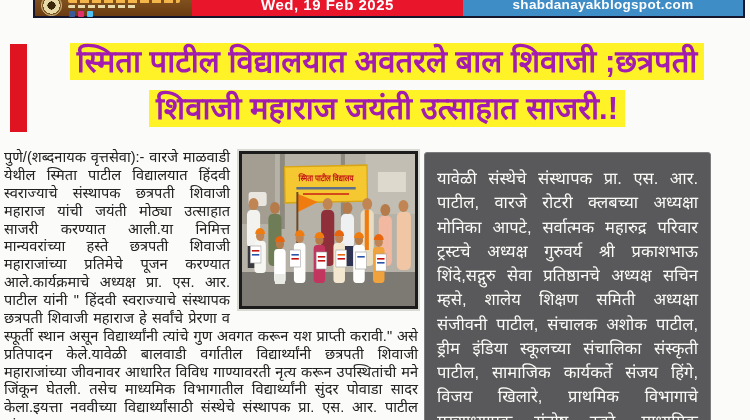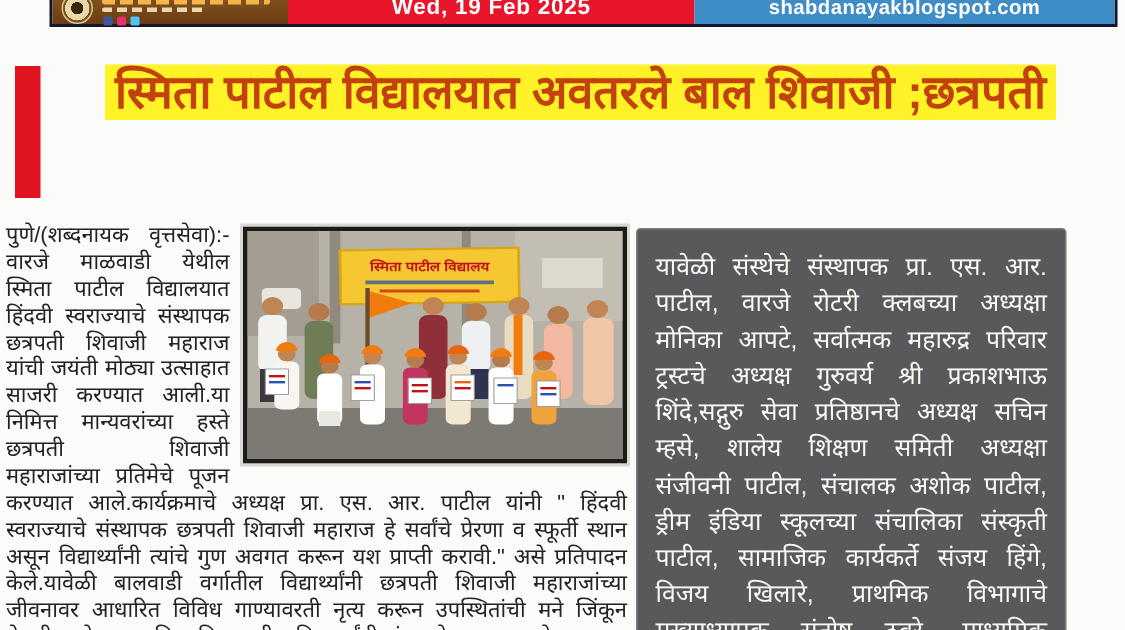--- a/index.html
+++ b/index.html
@@ -42,35 +42,35 @@
     display:flex;align-items:center;justify-content:center;
     font-weight:bold;font-size:13.5px;letter-spacing:.3px;
   }
 
   
   .headline-bar{
     position:absolute;left:10px;top:44px;width:17px;height:88px;background:#e01420;
   }
   .headline{
     position:absolute;left:34px;top:38px;width:706px;text-align:center;
-    color:#c2410c;font-weight:bold;font-size:31px;line-height:47px;margin:0;
+    color:#a21caf;font-weight:bold;font-size:31px;line-height:47px;margin:0;
   }
   .headline .hl{
     background:#fff226;padding:1px 7px;box-decoration-break:clone;
   }
   .headline .l1{display:block;}
   .headline .l2{display:block;}
 
   
   .left-col{
     position:absolute;left:4px;top:149px;width:414px;
     color:#222222;font-size:14.6px;line-height:1.225;text-align:justify;
   }
   .photo-frame{
-    float:right;width:256px;height:158px;margin:2px 0 5px 9px;
+    float:right;width:179px;height:158px;margin:2px 0 5px 9px;
     border:3px solid #1c1c1c;outline:2px solid #d9d9d4;
     box-sizing:border-box;background:#a9a49b;
   }
   .photo-frame svg{display:block;width:100%;height:100%;}
 
   .right-col{
     position:absolute;left:424px;top:152px;width:287px;height:300px;
     background:#59585a;border:1px solid #7c7b7d;border-radius:3px;
     box-sizing:border-box;padding:13px 12px;
     color:#fafaf7;font-size:16.5px;line-height:1.47;text-align:justify;
@@ -92,20 +92,21 @@
         <span class="soc-tw"></span>
       </div>
     </div>
     <div class="m-center">Wed, 19 Feb 2025</div>
     <div class="m-right">shabdanayakblogspot.com</div>
   </div>
 
   <div class="headline-bar"></div>
   <h1 class="headline">
     <span class="l1"><span class="hl">स्मिता पाटील विद्यालयात अवतरले बाल शिवाजी ;छत्रपती</span></span>
+    <span class="l2"><span class="hl">शिवाजी महाराज जयंती उत्साहात साजरी.!</span></span>
   </h1>
 
   <div class="left-col">
     <div class="photo-frame">
       <svg viewBox="0 0 210 152" preserveAspectRatio="none">
 
         <rect x="0" y="0" width="210" height="152" fill="#b7b2a8"></rect>
         <rect x="0" y="0" width="40" height="70" fill="#a39d92"></rect>
         <rect x="150" y="0" width="60" height="60" fill="#c3beb3"></rect>
         <rect x="46" y="0" width="6" height="75" fill="#8f8a80"></rect>

